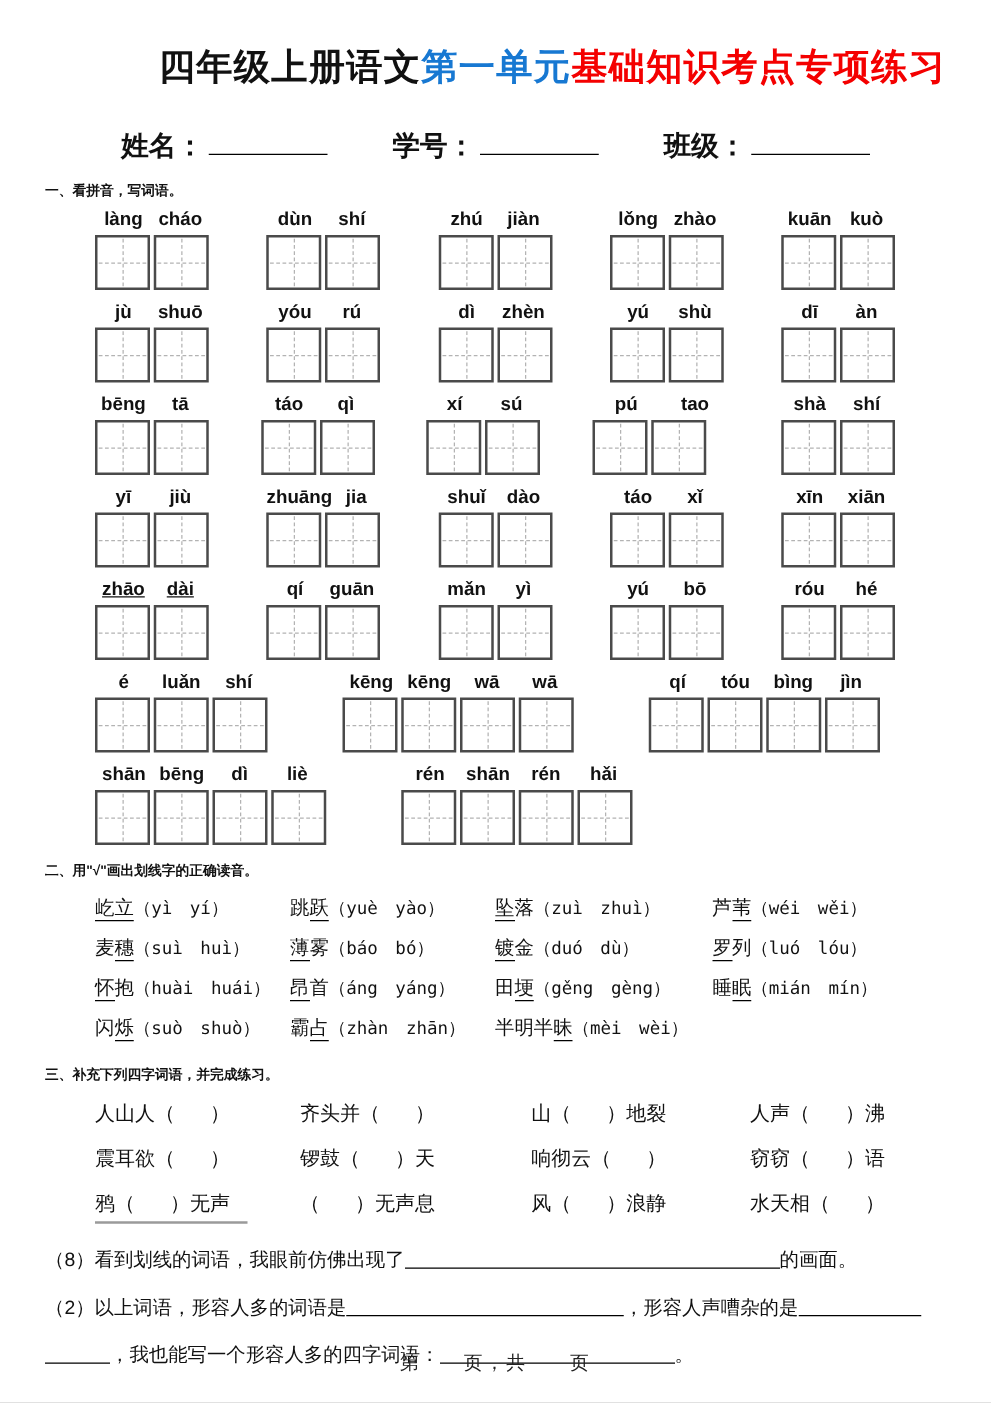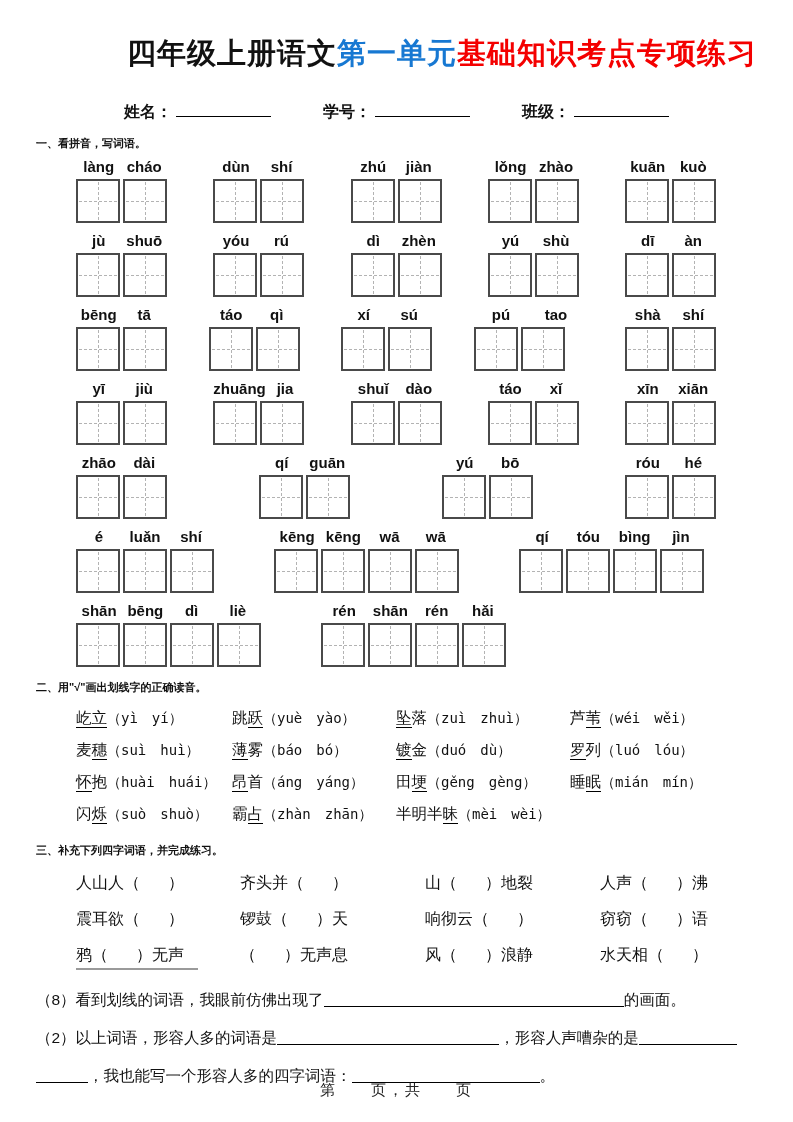--- a/index.html
+++ b/index.html
@@ -2,21 +2,21 @@
 <html style="--blue: #1778d2; --red: #f40000;"><head>
 <meta charset="utf-8">
 <style>
   * { margin:0; padding:0; box-sizing:border-box; }
   body { background:#888; font-family:"Liberation Sans","DejaVu Sans",sans-serif; color:#111; }
   .page { position:relative; width:793px; height:1122px; background:#fff; margin:0 auto;
           padding:0 36px; overflow:hidden; }
   .title { text-align:right; margin-top:34px; font-size:29px; font-weight:bold; letter-spacing:1px; white-space:nowrap; }
   .title .blue { color:var(--blue,#1778d2); }
   .title .red  { color:var(--red,#f40000); }
-  .fields-row { display:flex; justify-content:center; gap:52px; margin-top:28px; font-size:16px; font-weight:bold; }
+  .fields-row { display:flex; justify-content:center; gap:52px; margin-top:28px; font-size:22px; font-weight:bold; }
   .field { white-space:nowrap; }
   .blank-line { display:inline-block; width:95px; border-bottom:1.5px solid #000; height:14px; margin-left:4px; }
   .sec-heading { font-size:11px; font-weight:bold; margin-top:13px; margin-bottom:7px; }
   
   .pinyin-row { display:flex; margin-left:40px; margin-bottom:9px; }
   .pinyin-row.spread { width:640px; justify-content:space-between; }
   .pinyin-row.packed { gap:60px; }
   .pin-group {}
   .pin-labels { display:flex; height:19px; margin-bottom:2px; font-size:15px; font-weight:600; white-space:nowrap; }
   .pin-labels span { flex:1; text-align:center; }
@@ -257,34 +257,44 @@
             <span>xīn</span>
             <span>xiān</span>
           </div>
           <div class="boxes">
             <div class="tian-box"></div>
             <div class="tian-box"></div>
           </div>
         </div>
       </div>
       <div class="pinyin-row spread">
-        <div class="pin-group" style="width: 91px;">
+        <div class="pin-group" style="width: 91px; text-decoration: underline;">
           <div class="pin-labels">
             <span>zhāo</span>
             <span>dài</span>
           </div>
           <div class="boxes">
             <div class="tian-box"></div>
             <div class="tian-box"></div>
           </div>
         </div>
         <div class="pin-group" style="width: 91px;">
           <div class="pin-labels">
             <span>qí</span>
             <span>guān</span>
+          </div>
+          <div class="boxes">
+            <div class="tian-box"></div>
+            <div class="tian-box"></div>
+          </div>
+        </div>
+        <div class="pin-group" style="width: 91px;">
+          <div class="pin-labels">
+            <span>mǎn</span>
+            <span>yì</span>
           </div>
           <div class="boxes">
             <div class="tian-box"></div>
             <div class="tian-box"></div>
           </div>
         </div>
         <div class="pin-group" style="width: 91px;">
           <div class="pin-labels">
             <span>yú</span>
             <span>bō</span>

